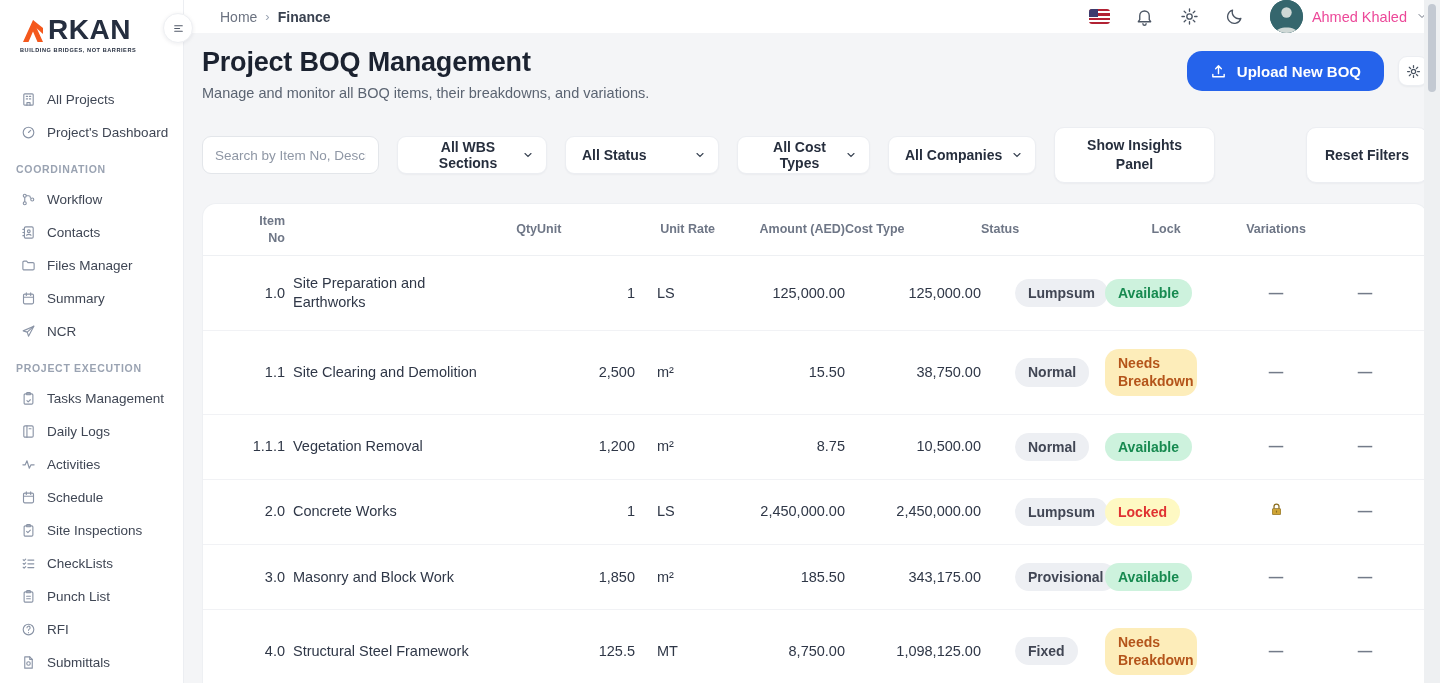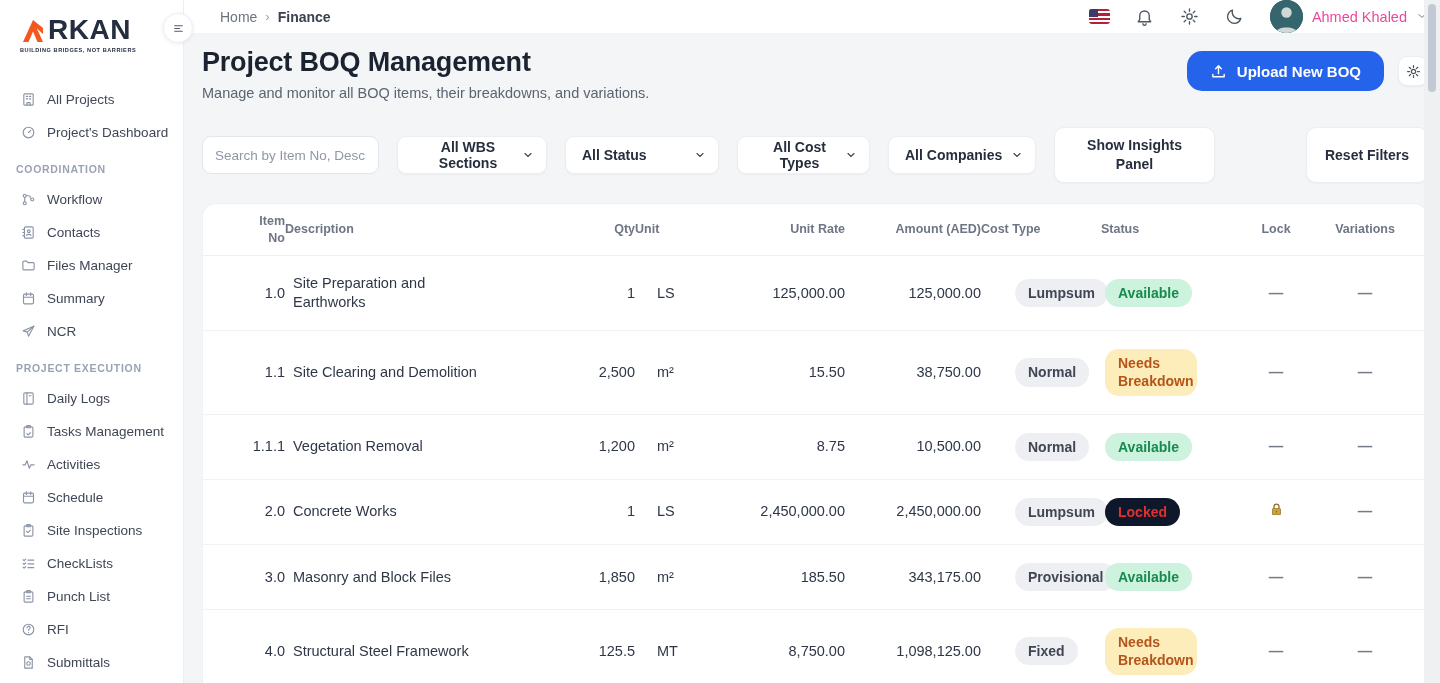--- a/index.html
+++ b/index.html
@@ -97,21 +97,21 @@
   .td { font-size:14.5px; color:#2f3747; line-height:1.32; }
   .c-right { text-align:right; }
   .c-center { text-align:center; }
   .cell-desc { max-width:215px; padding-left:8px; }
   .td.item-no { padding-left:0; }
   .pill { display:inline-block; border-radius:14px; padding:5px 13px; font-size:14px; font-weight:600;
           line-height:1.3; }
   .pill-gray { background:#edeff3; color:#414654; }
   .pill-green { background:#cdf2dd; color:#178a50; }
   .pill-yellow { background:#fdedba; color:#b4541a; max-width:92px; }
-  .pill-red { background:#0f172a; color:#e03131; }
+  .pill-red { background:#fef9c3; color:#e03131; }
   .dash { color:#737b89; font-weight:600; }
   .lock-cell svg { width:17px; height:17px; }
 
   
   .scroll-strip { position:absolute; right:0; top:0; width:16px; height:683px; background:#eef0f2; z-index:6; }
   .scroll-thumb { position:absolute; left:4px; top:4px; width:8px; height:88px; border-radius:4px;
                   background:#c3c9d2; cursor:pointer; }
 </style>
 </head>
 <body>
@@ -196,36 +196,36 @@
               <path d="M20.5 3.5L3.5 11l6.5 2 2 6.5z"></path>
               <path d="M20.5 3.5L10 13"></path>
             </svg>
           </span>
           <span>NCR</span>
         </div>
         <div class="menu-section">PROJECT EXECUTION</div>
         <div class="menu-item">
           <span class="icon">
             <svg viewBox="0 0 24 24">
+              <rect x="5" y="4.5" width="14" height="16.5" rx="2"></rect>
+              <rect x="9" y="2.5" width="6" height="3.5" rx="1"></rect>
+              <path d="M9.5 15.5l2 2 3.5-3.5"></path>
+            </svg>
+          </span>
+          <span>Tasks Management</span>
+        </div>
+        <div class="menu-item">
+          <span class="icon">
+            <svg viewBox="0 0 24 24">
               <rect x="4.5" y="3" width="15" height="18" rx="2"></rect>
               <path d="M9.5 3v18"></path>
               <path d="M13 7.5h3"></path>
             </svg>
           </span>
           <span>Daily Logs</span>
-        </div>
-        <div class="menu-item">
-          <span class="icon">
-            <svg viewBox="0 0 24 24">
-              <rect x="5" y="4.5" width="14" height="16.5" rx="2"></rect>
-              <rect x="9" y="2.5" width="6" height="3.5" rx="1"></rect>
-              <path d="M9.5 15.5l2 2 3.5-3.5"></path>
-            </svg>
-          </span>
-          <span>Tasks Management</span>
         </div>
         <div class="menu-item">
           <span class="icon">
             <svg viewBox="0 0 24 24">
               <path d="M3 12.5h3.8l2.7-6.5 3.8 12 2.7-5.5H21"></path>
             </svg>
           </span>
           <span>Activities</span>
         </div>
         <div class="menu-item">
@@ -401,21 +401,20 @@
                 </svg>
               </span>
             </button></span>
         <button class="filter-btn" style="width:161px;">Show Insights Panel</button>
         <button class="filter-btn spacer" style="width:122px;">Reset Filters</button>
       </div>
 
       <div class="table-card">
         <div class="tgrid thead" id="table-head">
             <div class="th c-right"><span style="display:inline-block;width:32px;text-align:right;">Item No</span></div>
-            <div class="th ">Description</div>
             <div class="th c-right">Qty</div>
             <div class="th ">Unit</div>
             <div class="th c-right">Unit Rate</div>
             <div class="th c-right">Amount (AED)</div>
             <div class="th ">Cost Type</div>
             <div class="th ">Status</div>
             <div class="th c-center">Lock</div>
             <div class="th c-center">Variations</div>
           </div>
         <div id="table-body">
@@ -469,21 +468,21 @@
                     <rect x="6" y="10.5" width="12" height="9" rx="1.5" fill="#d8a b"></rect>
                     <rect x="6" y="10.5" width="12" height="9" rx="1.5" fill="#cfa435"></rect>
                     <path d="M8.5 10.5V7.8a3.5 3.5 0 0 1 7 0v2.7" stroke="#8a6d1d" stroke-width="1.8" fill="none"></path>
                     <rect x="11.2" y="13.5" width="1.6" height="3" rx=".8" fill="#8a6d1d"></rect>
                   </svg>
                 </span></div>
               <div class="td c-center"><span class="dash">—</span></div>
             </div>
             <div class="tgrid trow">
               <div class="td item-no c-right">3.0</div>
-              <div class="td cell-desc">Masonry and Block Files</div>
+              <div class="td cell-desc">Masonry and Block Work</div>
               <div class="td c-right">1,850</div>
               <div class="td" style="padding-left:22px;">m²</div>
               <div class="td c-right">185.50</div>
               <div class="td c-right">343,175.00</div>
               <div class="td" style="padding-left:34px;"><span class="pill pill-gray">Provisional</span></div>
               <div class="td" style="padding-left:4px;"><span class="pill pill-green">Available</span></div>
               <div class="td c-center lock-cell"><span class="dash">—</span></div>
               <div class="td c-center"><span class="dash">—</span></div>
             </div>
             <div class="tgrid trow">

